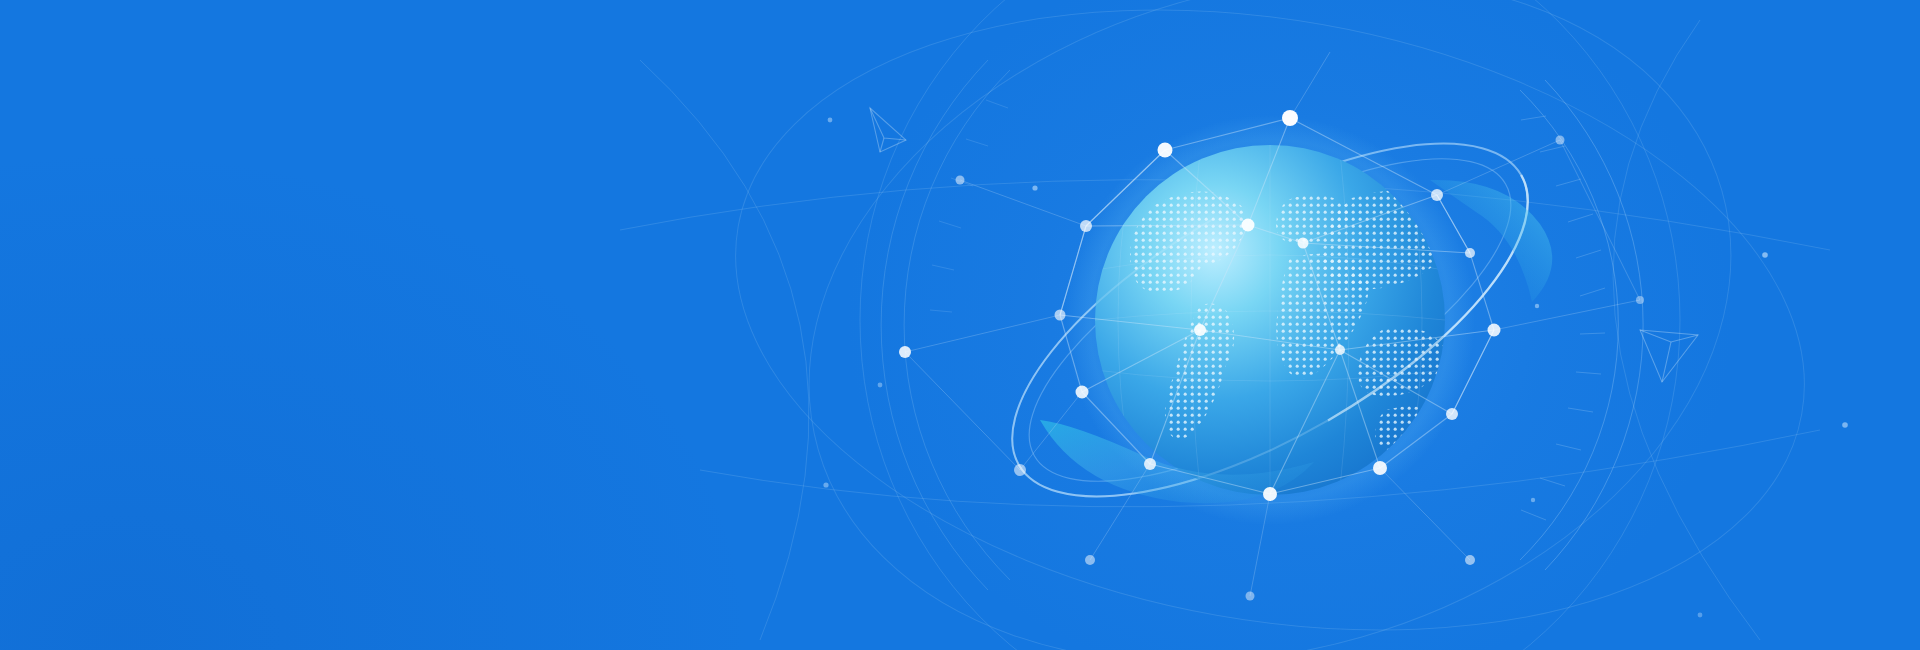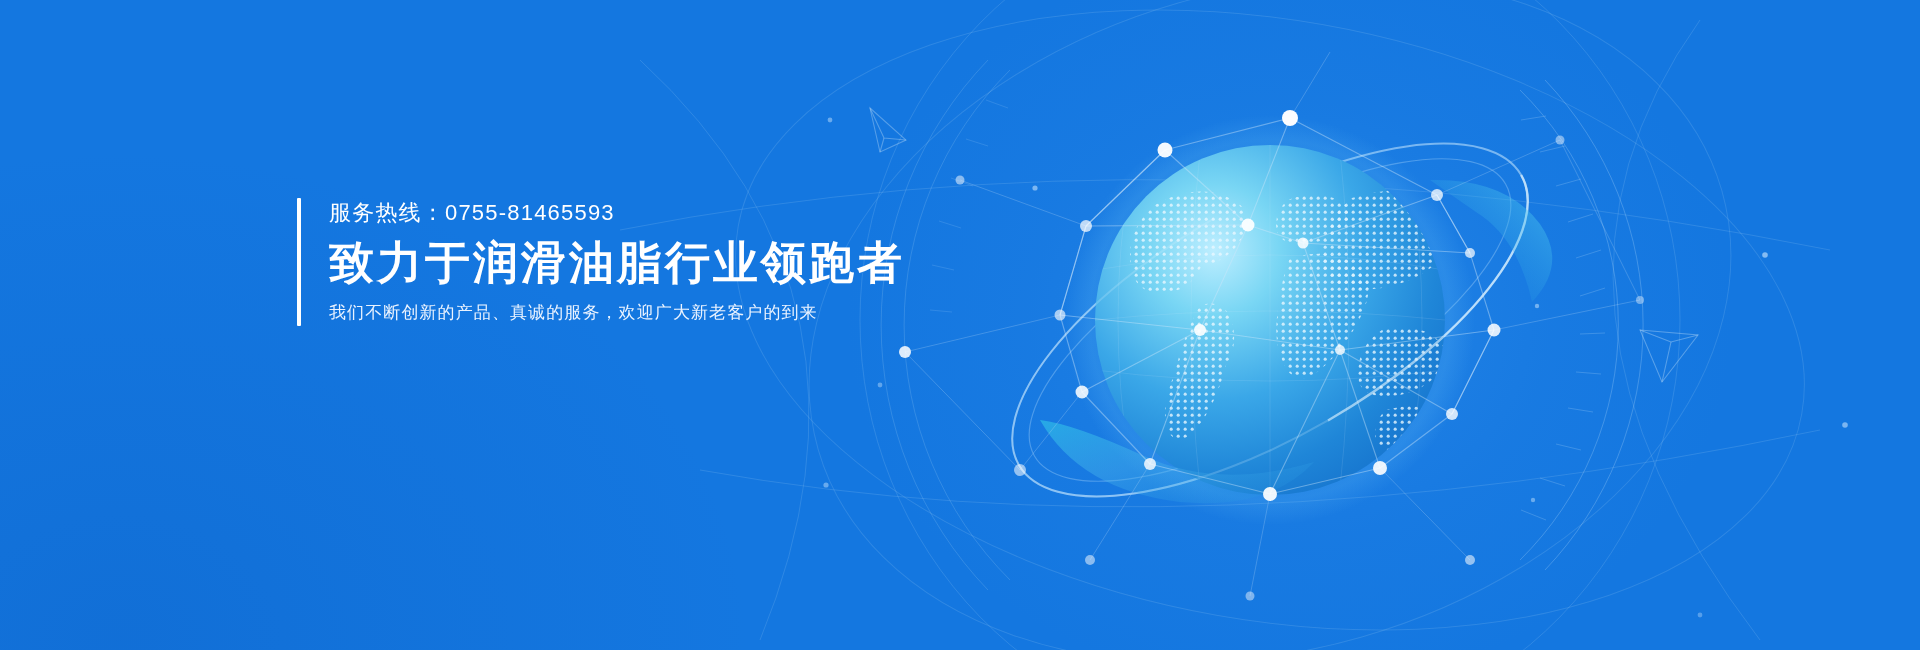--- a/index.html
+++ b/index.html
@@ -323,22 +323,14 @@
       <circle cx="1537" cy="306" r="2.2" fill-opacity="0.50"></circle>
       <circle cx="1533" cy="500" r="2.2" fill-opacity="0.45"></circle>
       <circle cx="1845" cy="425" r="2.8" fill-opacity="0.55"></circle>
       <circle cx="830" cy="120" r="2.4" fill-opacity="0.45"></circle>
       <circle cx="880" cy="385" r="2.4" fill-opacity="0.40"></circle>
       <circle cx="826" cy="485" r="2.6" fill-opacity="0.45"></circle>
       <circle cx="1700" cy="615" r="2.4" fill-opacity="0.35"></circle>
     </g>
   </svg>
 
-  <div id="text-block">
-    <div id="accent-bar"></div>
-    <div id="text-lines">
-      <div id="hotline">服务热线：0755-81465593</div>
-      <div id="headline">致力于润滑油脂行业领跑者</div>
-      <div id="subline">我们不断创新的产品、真诚的服务，欢迎广大新老客户的到来</div>
-    </div>
-  </div>
 
 </div>
 
 </body></html>

